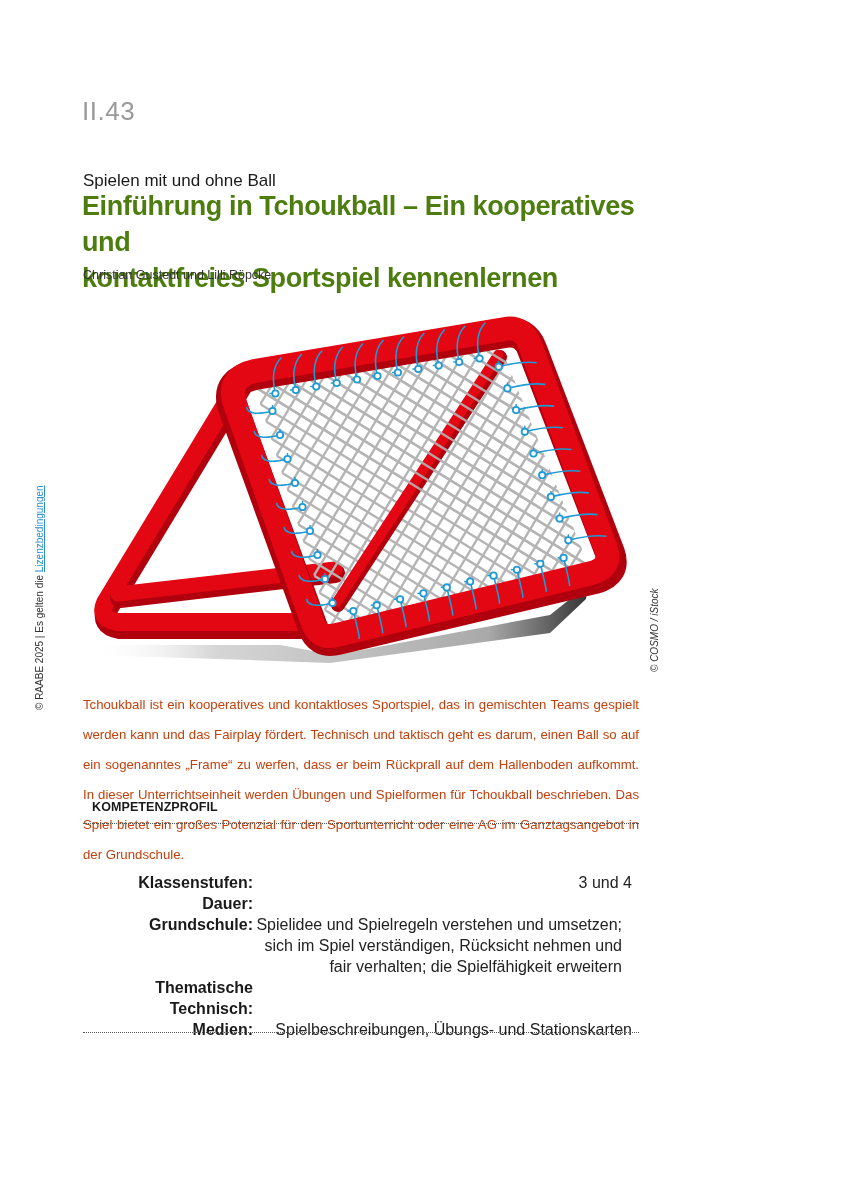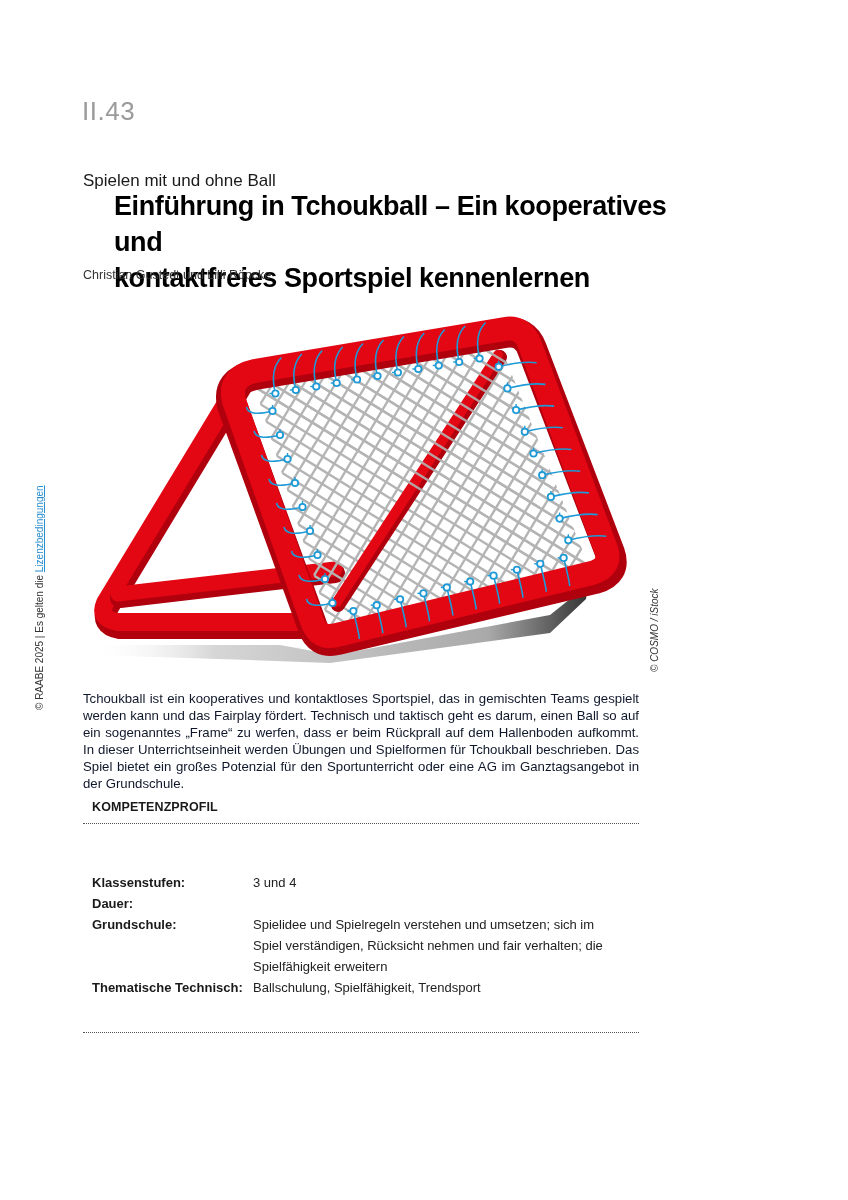--- a/index.html
+++ b/index.html
@@ -1,30 +1,30 @@
 <!DOCTYPE html>
 <html><head>
 <meta charset="utf-8">
 <style>
   html, body { margin: 0; padding: 0; background: #ffffff; }
   body { width: 848px; height: 1200px; position: relative; overflow: hidden;
          font-family: "Liberation Sans", sans-serif; color: #1a1a1a; }
   .abs { position: absolute; }
   .unit-number { left: 82px; top: 96px; font-size: 26px; color: #9a9a9a; letter-spacing: 0.5px; }
   .series-title { left: 83px; top: 146px; font-size: 17px; color: #1a1a1a; margin-top: 25px; }
-  .main-title { left: 82px; top: 188px; width: 600px; font-size: 27px; line-height: 36px; font-weight: bold; color: #000000; letter-spacing: -0.4px; margin-left: 32px; }
+  .main-title { left: 82px; top: 188px; width: 600px; font-size: 27px; line-height: 36px; font-weight: bold; color: #4d7c0f; letter-spacing: -0.4px; }
   .authors { left: 83px; top: 268px; font-size: 12.5px; color: #333; }
   .illustration { left: 80px; top: 315px; width: 570px; height: 350px; }
   .side-credit { left: 34px; top: 710px; transform-origin: 0 0; transform: rotate(-90deg); white-space: nowrap; font-size: 10px; color: #333; }
   .side-credit a { color: #2a8fd0; text-decoration: underline; }
   .image-credit { left: 649px; top: 672px; transform-origin: 0 0; transform: rotate(-90deg); white-space: nowrap; font-size: 10px; color: #333; font-style: italic; }
-  .intro { left: 83px; top: 690px; width: 556px; font-size: 13.2px; line-height: 17px; text-align: justify; color: #0f172a; hyphens: manual; }
+  .intro { left: 83px; top: 690px; width: 556px; font-size: 13.2px; line-height: 30px; text-align: justify; color: #c2410c; hyphens: manual; }
   .dotted { left: 83px; width: 556px; height: 0; border-top: 1.3px dotted #555; }
   .profile-heading { left: 92px; top: 800px; font-size: 12.5px; font-weight: bold; color: #1a1a1a; letter-spacing: 0.1px; }
-  .profile { left: 92px; top: 872px; width: 540px; font-size: 13px; line-height: 21px; }
+  .profile { left: 92px; top: 872px; width: 540px; font-size: 16px; line-height: 21px; text-align: right; }
   .profile-row { display: flex; }
   .profile-label { width: 161px; flex: 0 0 161px; font-weight: bold; color: #1a1a1a; }
   .profile-value { flex: 1; color: #222; }
 </style>
 </head>
 <body>
 
 <div class="abs unit-number">II.43</div>
 <div class="abs series-title">Spielen mit und ohne Ball</div>
 <div class="abs main-title">
@@ -313,17 +313,20 @@
   </div>
   <div class="profile-row">
     <div class="profile-label">Dauer:</div>
   </div>
   <div class="profile-row">
     <div class="profile-label">Grundschule:</div>
     <div class="profile-value" style="padding-right:10px;">Spielidee und Spielregeln verstehen und umsetzen; sich im Spiel verständigen, Rücksicht nehmen und fair verhalten; die Spielfähig­keit erweitern</div>
   </div>
   <div class="profile-row">
     <div class="profile-label">Thematische Technisch:</div>
-    <div class="profile-value">Ballschulung, Spielfähigkeit, Trendsport</div>
+  </div>
+  <div class="profile-row">
+    <div class="profile-label">Medien:</div>
+    <div class="profile-value">Spielbeschreibungen, Übungs- und Stationskarten</div>
   </div>
 </div>
 
 <div class="abs dotted" style="top:1032px;"></div>
 
 </body></html>

